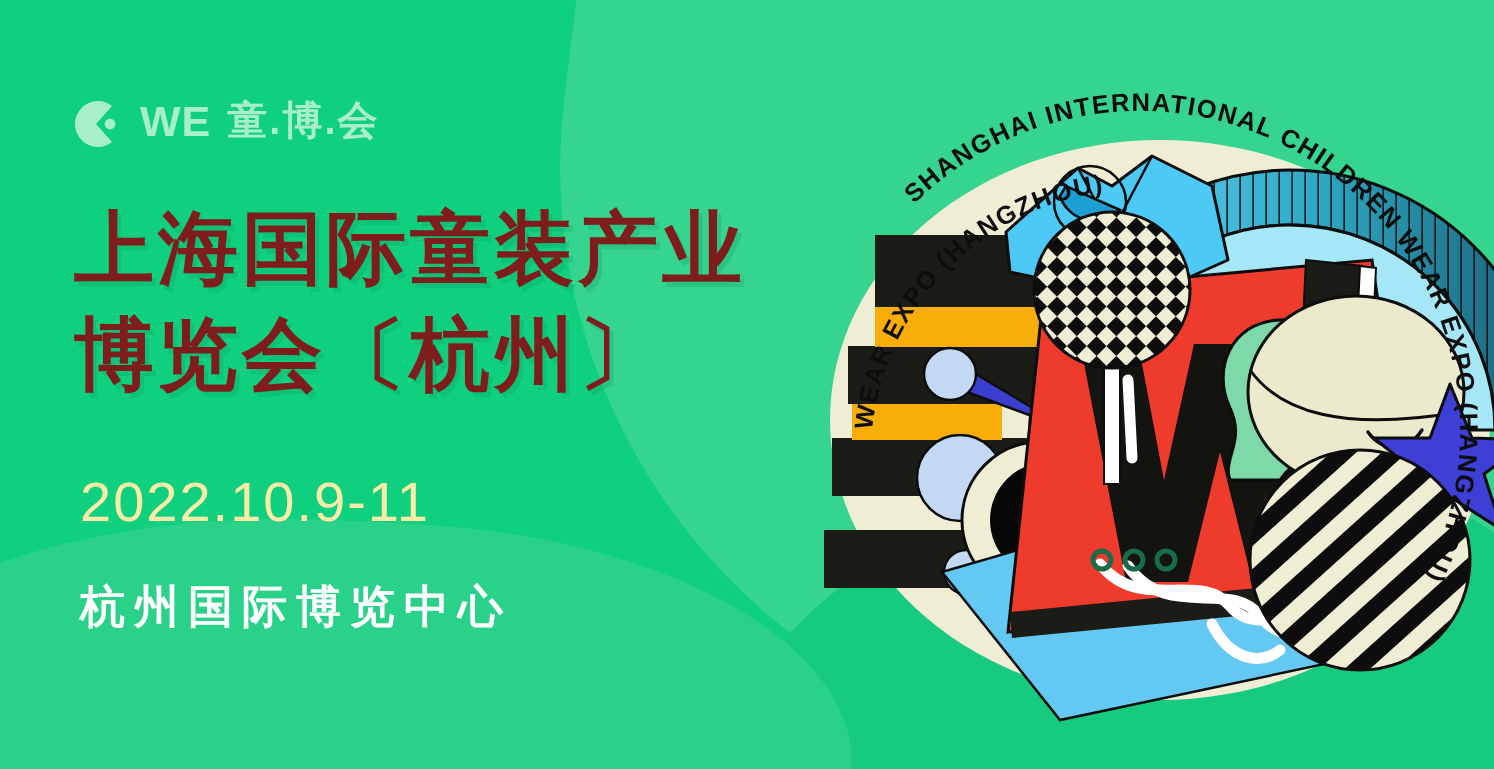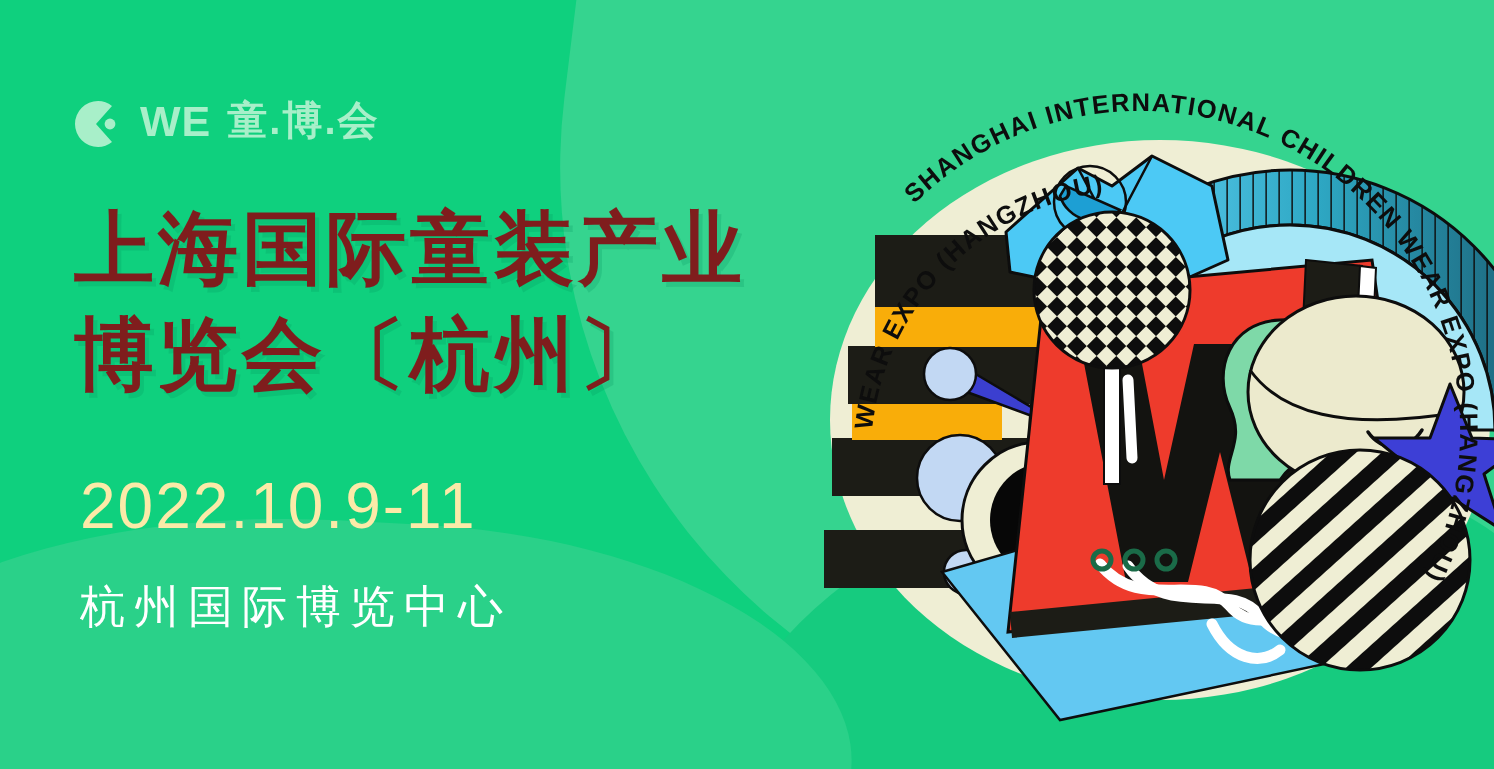--- a/index.html
+++ b/index.html
@@ -57,26 +57,26 @@
     font-weight:700;
     letter-spacing:4px;
     line-height:1.32;
     text-shadow:4px 5px 0 rgba(0,140,88,.20);
     white-space:nowrap;
   }
 
   
   .date{
     position:absolute;left:80px;top:474px;
-    color:#fbeaa8;font-size:64px;font-weight:400;letter-spacing:2px;line-height:1;
+    color:#fbeaa8;font-size:56px;font-weight:400;letter-spacing:2px;line-height:1;
     white-space:nowrap;
   }
   .venue{
     position:absolute;left:80px;top:580px;
-    color:#ffffff;font-size:45px;font-weight:400;letter-spacing:9px;line-height:1.2;
+    color:#ffffff;font-size:45px;font-weight:700;letter-spacing:9px;line-height:1.2;
     white-space:nowrap;
   }
 
   
   .art{position:absolute;left:760px;top:-40px;width:800px;height:820px;}
   .art svg{display:block;width:100%;height:100%;overflow:visible;}
   .arctext{
     font-family:"Liberation Sans","DejaVu Sans",sans-serif;
     font-size:25.5px;font-weight:700;letter-spacing:1.6px;fill:#0d0d0d;
   }

